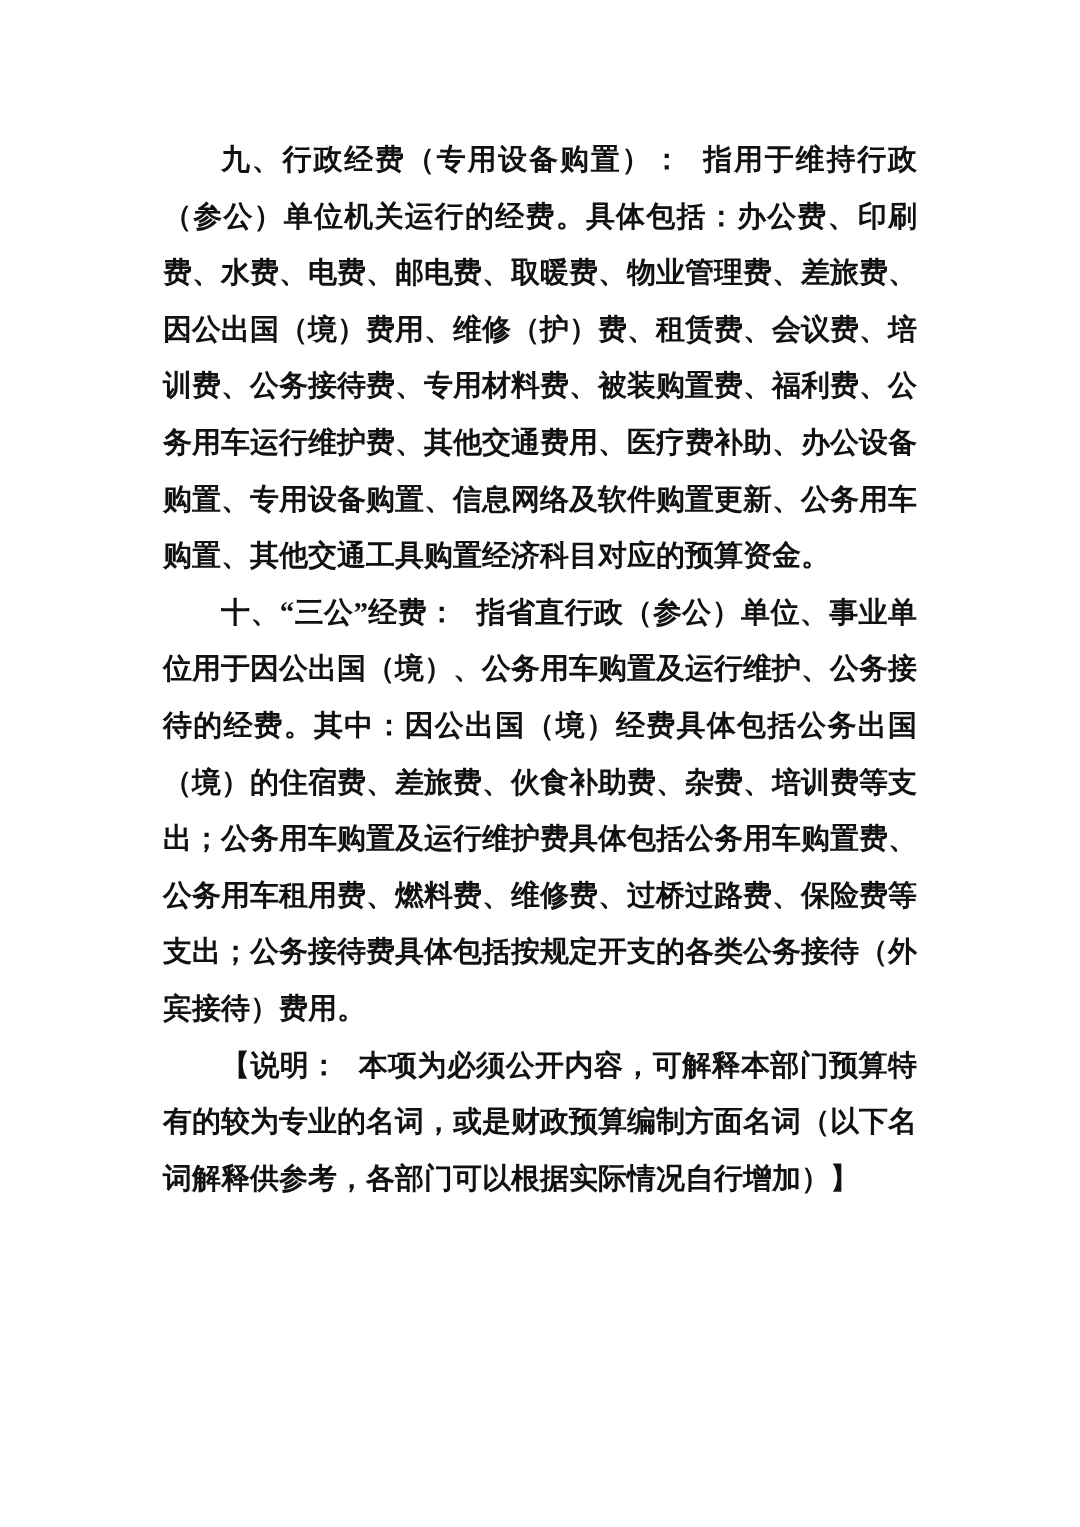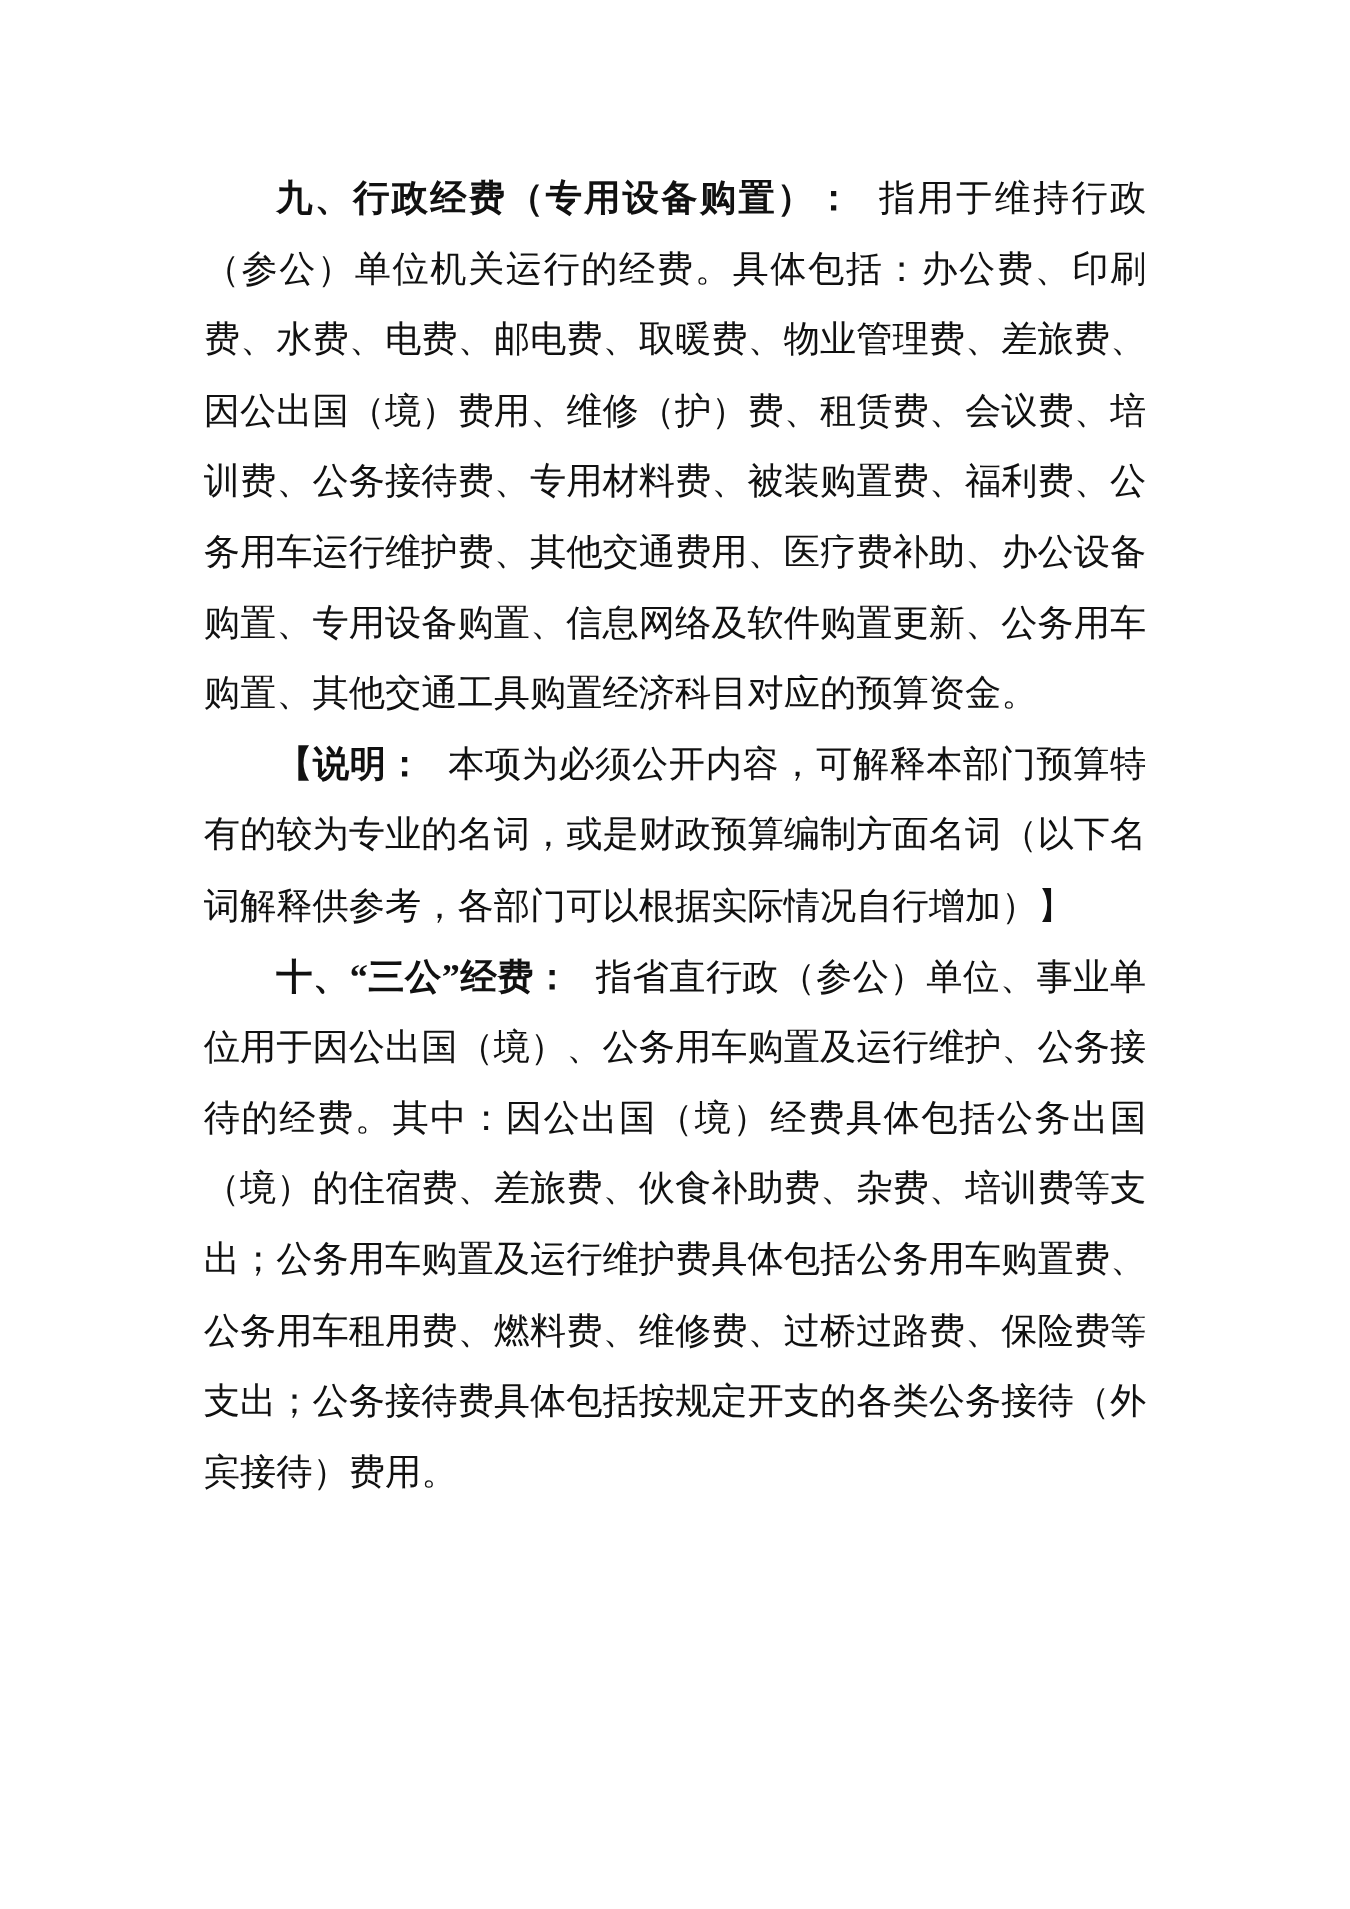--- a/index.html
+++ b/index.html
@@ -26,30 +26,30 @@
     text-align: justify;
   }
   .para {
     margin: 0;
     text-indent: 2em;
   }
   .para .lead {
     font-weight: 700;
   }
   .para .body-text {
-    font-weight: 400;
+    font-weight: 700;
     margin-left: 20px;
   }
 </style>
 </head>
 <body>
 
 <div class="page">
   <div class="content">
 
     <p class="para"><span class="lead">九、行政经费（专用设备购置）：</span><span class="body-text">指用于维持行政（参公）单位机关运行的经费。具体包括：办公费、印刷费、水费、电费、邮电费、取暖费、物业管理费、差旅费、因公出国（境）费用、维修（护）费、租赁费、会议费、培训费、公务接待费、专用材料费、被装购置费、福利费、公务用车运行维护费、其他交通费用、医疗费补助、办公设备购置、专用设备购置、信息网络及软件购置更新、公务用车购置、其他交通工具购置经济科目对应的预算资金。</span></p>
 
+    <p class="para"><span class="lead">十、“三公”经费：</span><span class="body-text">指省直行政（参公）单位、事业单位用于因公出国（境）、公务用车购置及运行维护、公务接待的经费。其中：因公出国（境）经费具体包括公务出国（境）的住宿费、差旅费、伙食补助费、杂费、培训费等支出；公务用车购置及运行维护费具体包括公务用车购置费、公务用车租用费、燃料费、维修费、过桥过路费、保险费等支出；公务接待费具体包括按规定开支的各类公务接待（外宾接待）费用。</span></p>
+
     <p class="para"><span class="lead">【说明：</span><span class="body-text">本项为必须公开内容，可解释本部门预算特有的较为专业的名词，或是财政预算编制方面名词（以下名词解释供参考，各部门可以根据实际情况自行增加）】</span></p>
-
-    <p class="para"><span class="lead">十、“三公”经费：</span><span class="body-text">指省直行政（参公）单位、事业单位用于因公出国（境）、公务用车购置及运行维护、公务接待的经费。其中：因公出国（境）经费具体包括公务出国（境）的住宿费、差旅费、伙食补助费、杂费、培训费等支出；公务用车购置及运行维护费具体包括公务用车购置费、公务用车租用费、燃料费、维修费、过桥过路费、保险费等支出；公务接待费具体包括按规定开支的各类公务接待（外宾接待）费用。</span></p>
 
   </div>
 </div>
 
 </body></html>

